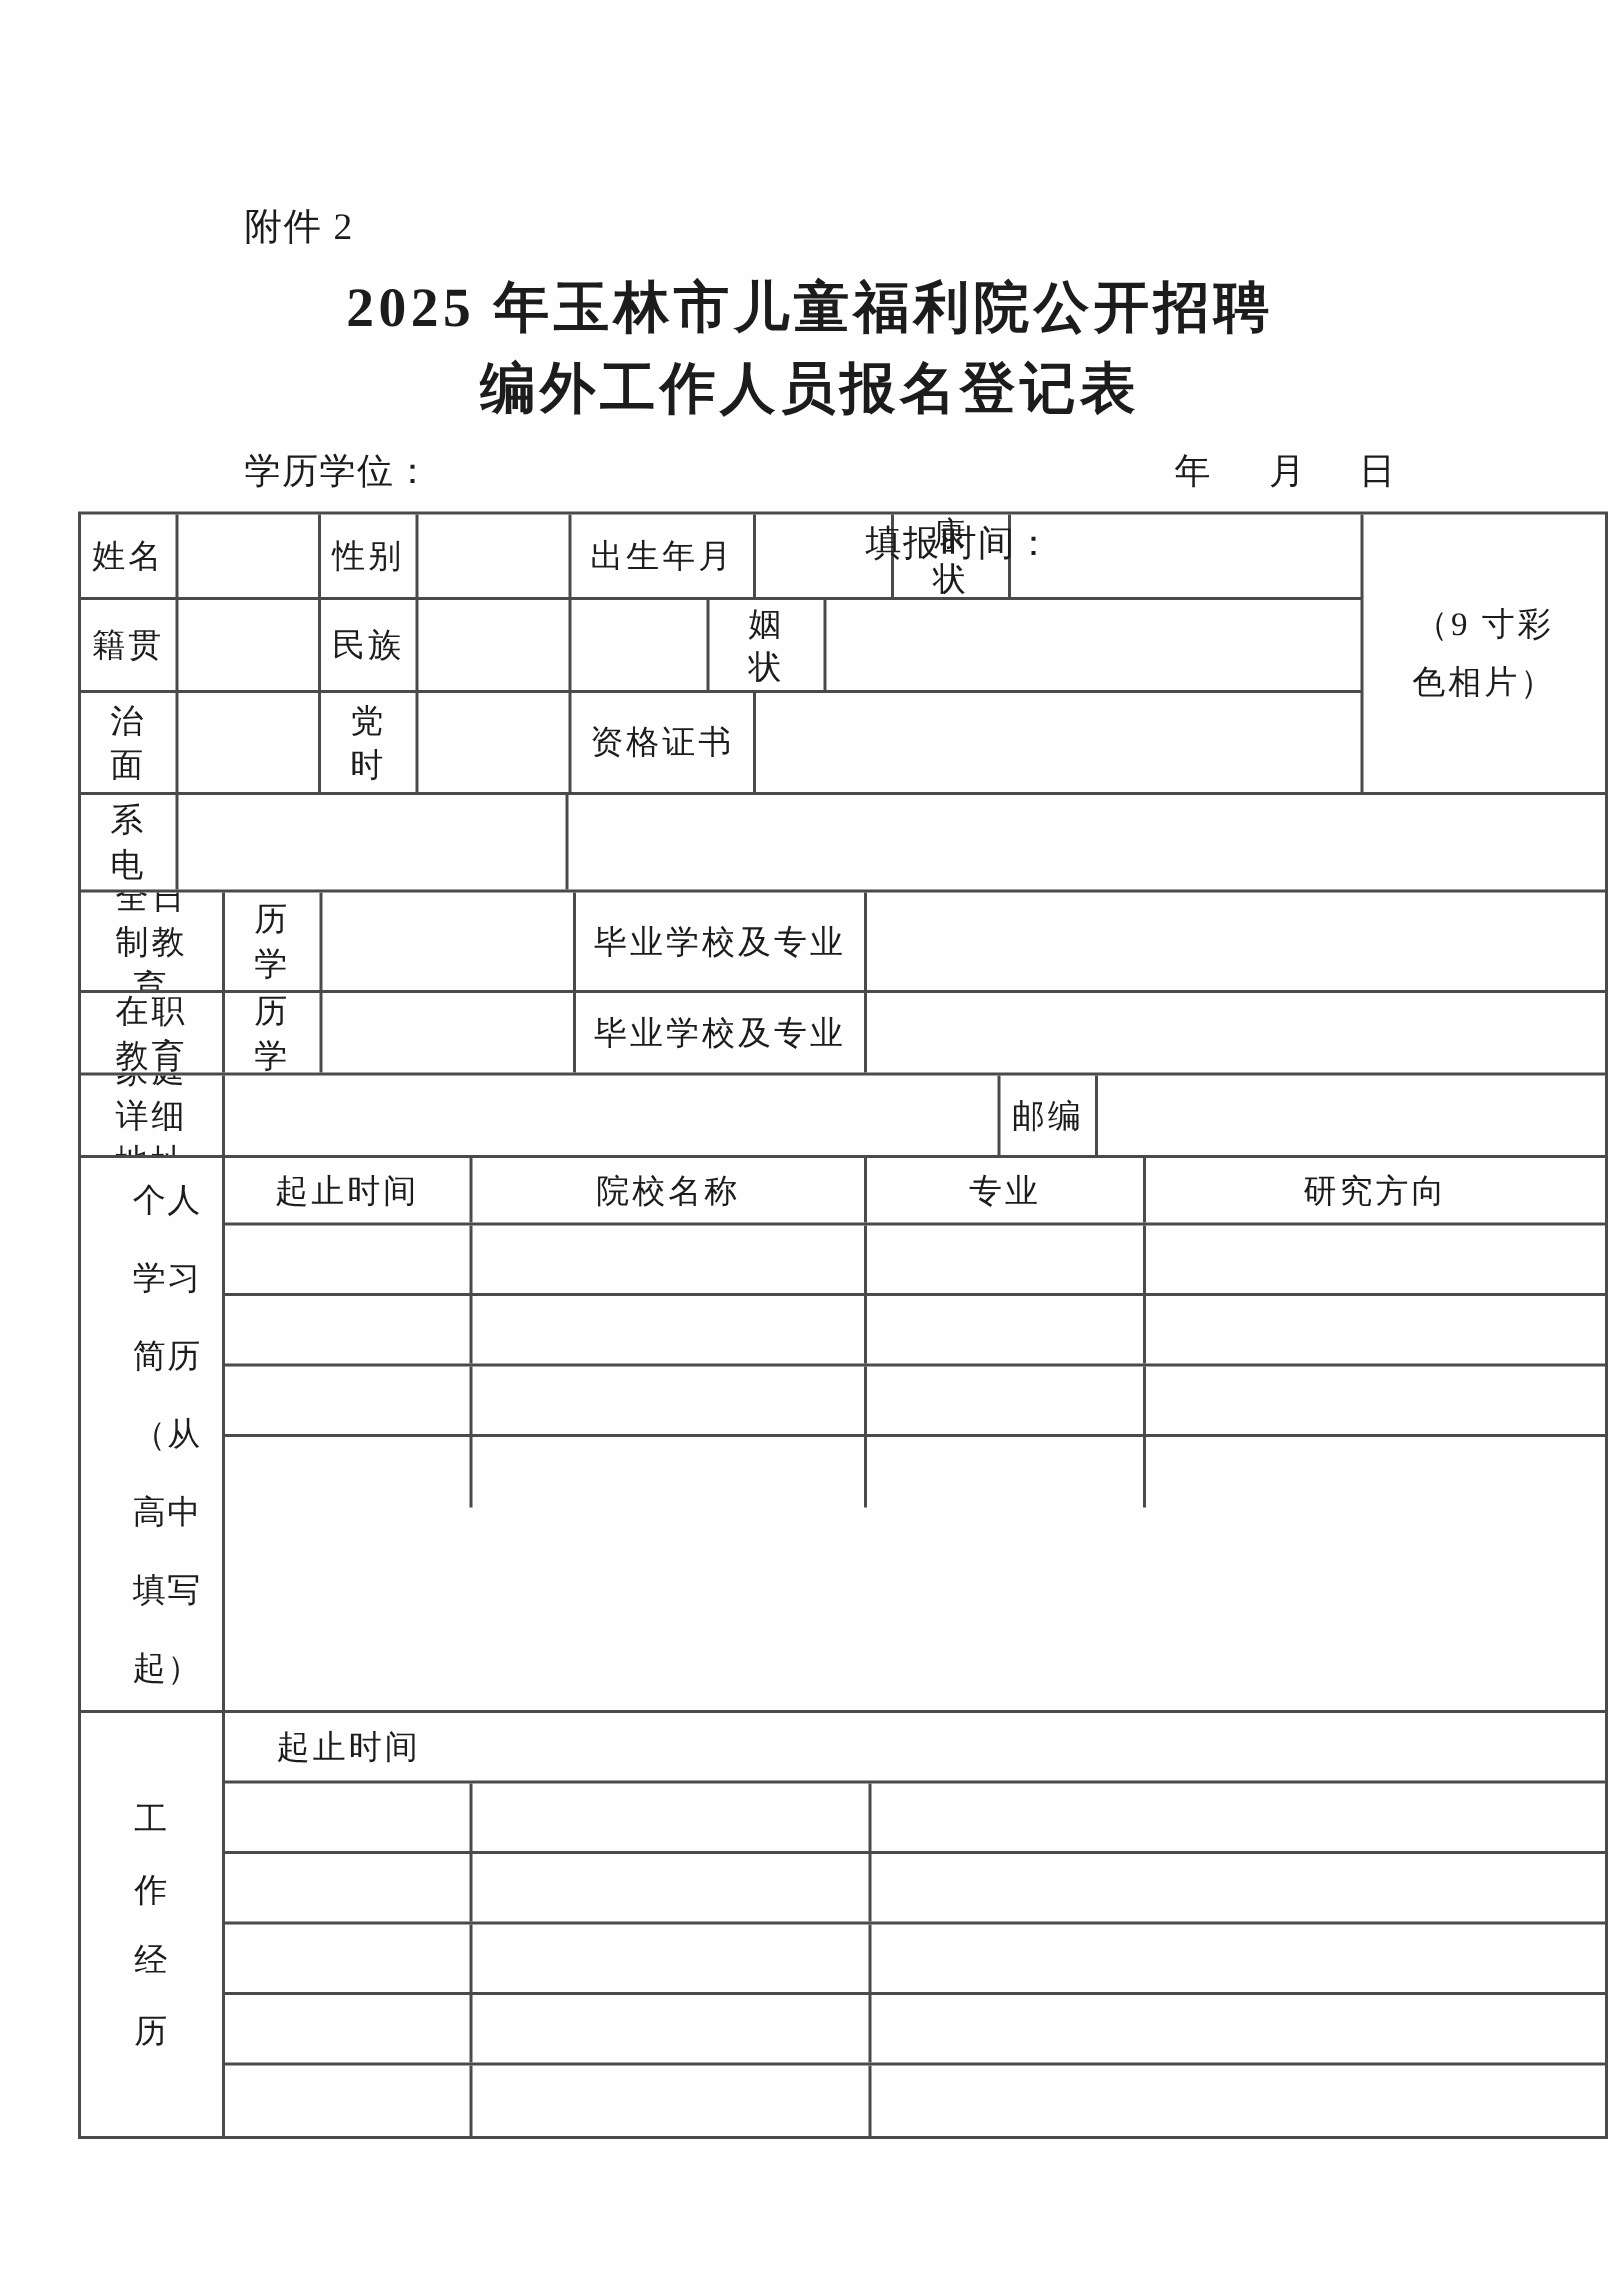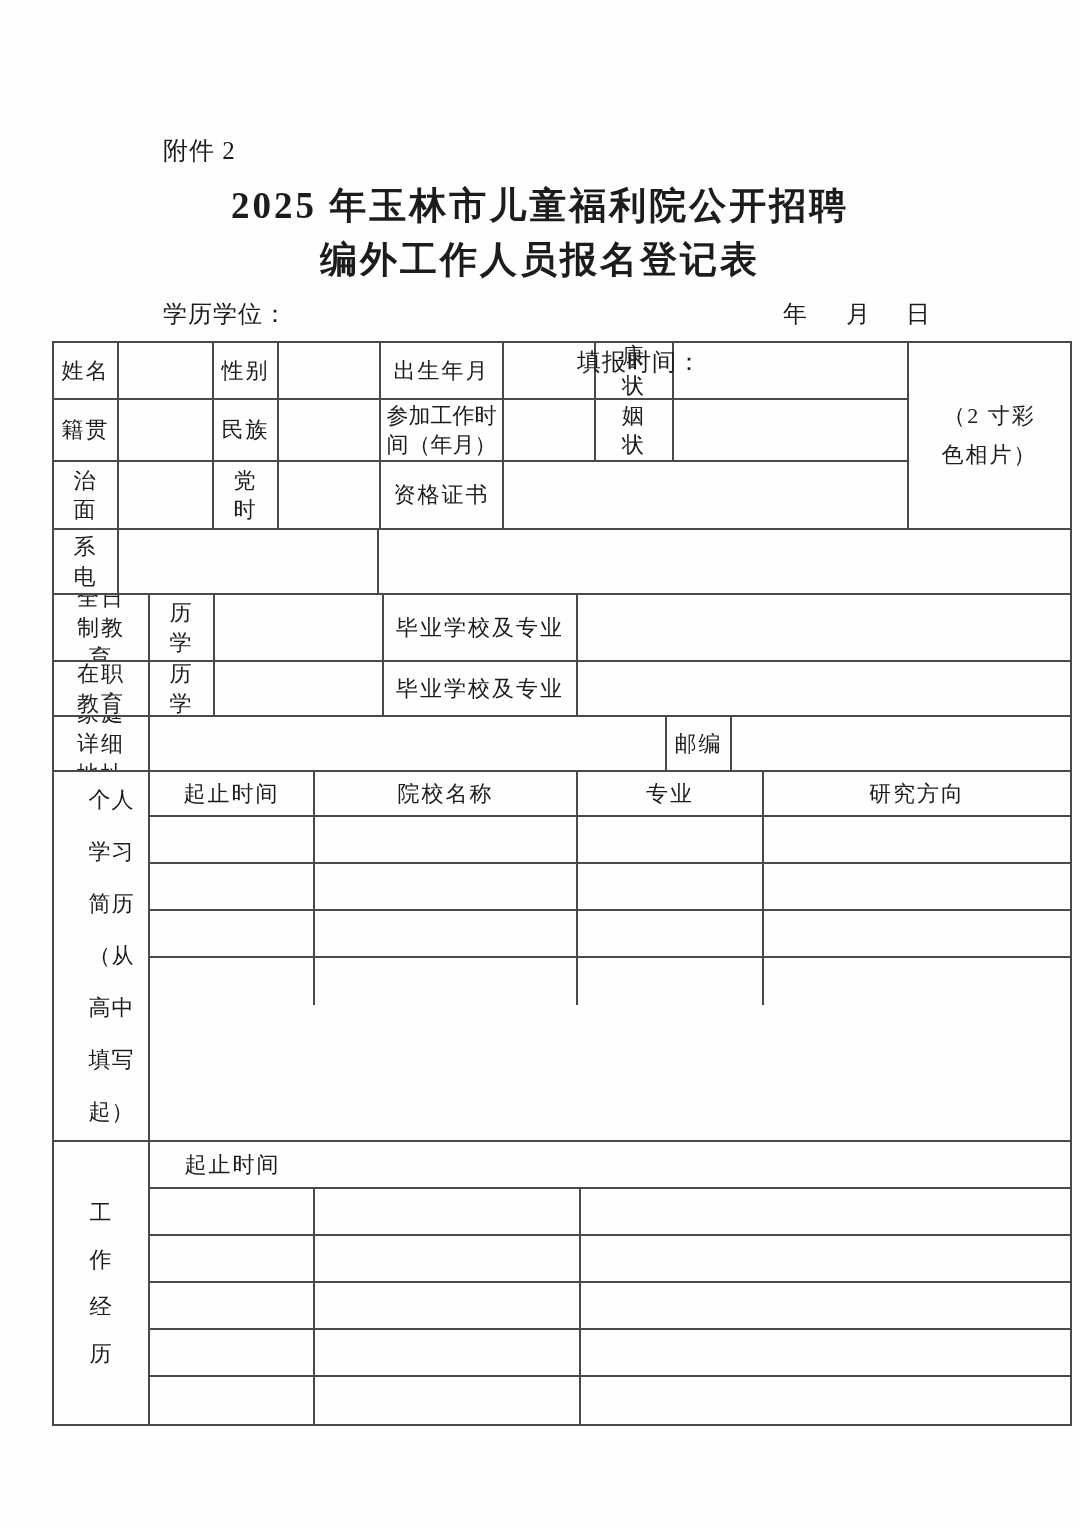--- a/index.html
+++ b/index.html
@@ -101,23 +101,20 @@
         </div>
         <div class="row" style="height:62px">
           <div class="cell" style="width:65px">
               <span>籍贯</span>
             </div>
           <div class="cell" style="width:95px"></div>
           <div class="cell" style="width:65px">
               <span>民族</span>
             </div>
           <div class="cell" style="width:102px"></div>
-          <div class="cell" style="width:123px;letter-spacing:0;">
-              <span>参加工作时间（年月）</span>
-            </div>
           <div class="cell" style="width:92px"></div>
           <div class="cell" style="width:78px">
               <span class="w2">婚姻状况</span>
             </div>
           <div class="cell" style="flex:1"></div>
         </div>
         <div class="row" style="height:66px">
           <div class="cell" style="width:65px">
               <span class="w2">政治面貌</span>
             </div>
@@ -127,21 +124,21 @@
             </div>
           <div class="cell" style="width:102px"></div>
           <div class="cell" style="width:123px">
               <span>资格证书</span>
             </div>
           <div class="cell" style="flex:1"></div>
         </div>
       </div>
       <div class="cell photo" style="width:161px">
         <div class="photo-note">
-          <span style="display:block">（2 寸彩</span>
+          <span style="display:block">（9 寸彩</span>
           <span style="display:block">色相片）</span>
         </div>
       </div>
     </div>
 
     <div class="row" style="height:65px">
       <div class="cell" style="width:65px">
           <span class="w2">联系电话</span>
         </div>
       <div class="cell" style="width:260px"></div>

